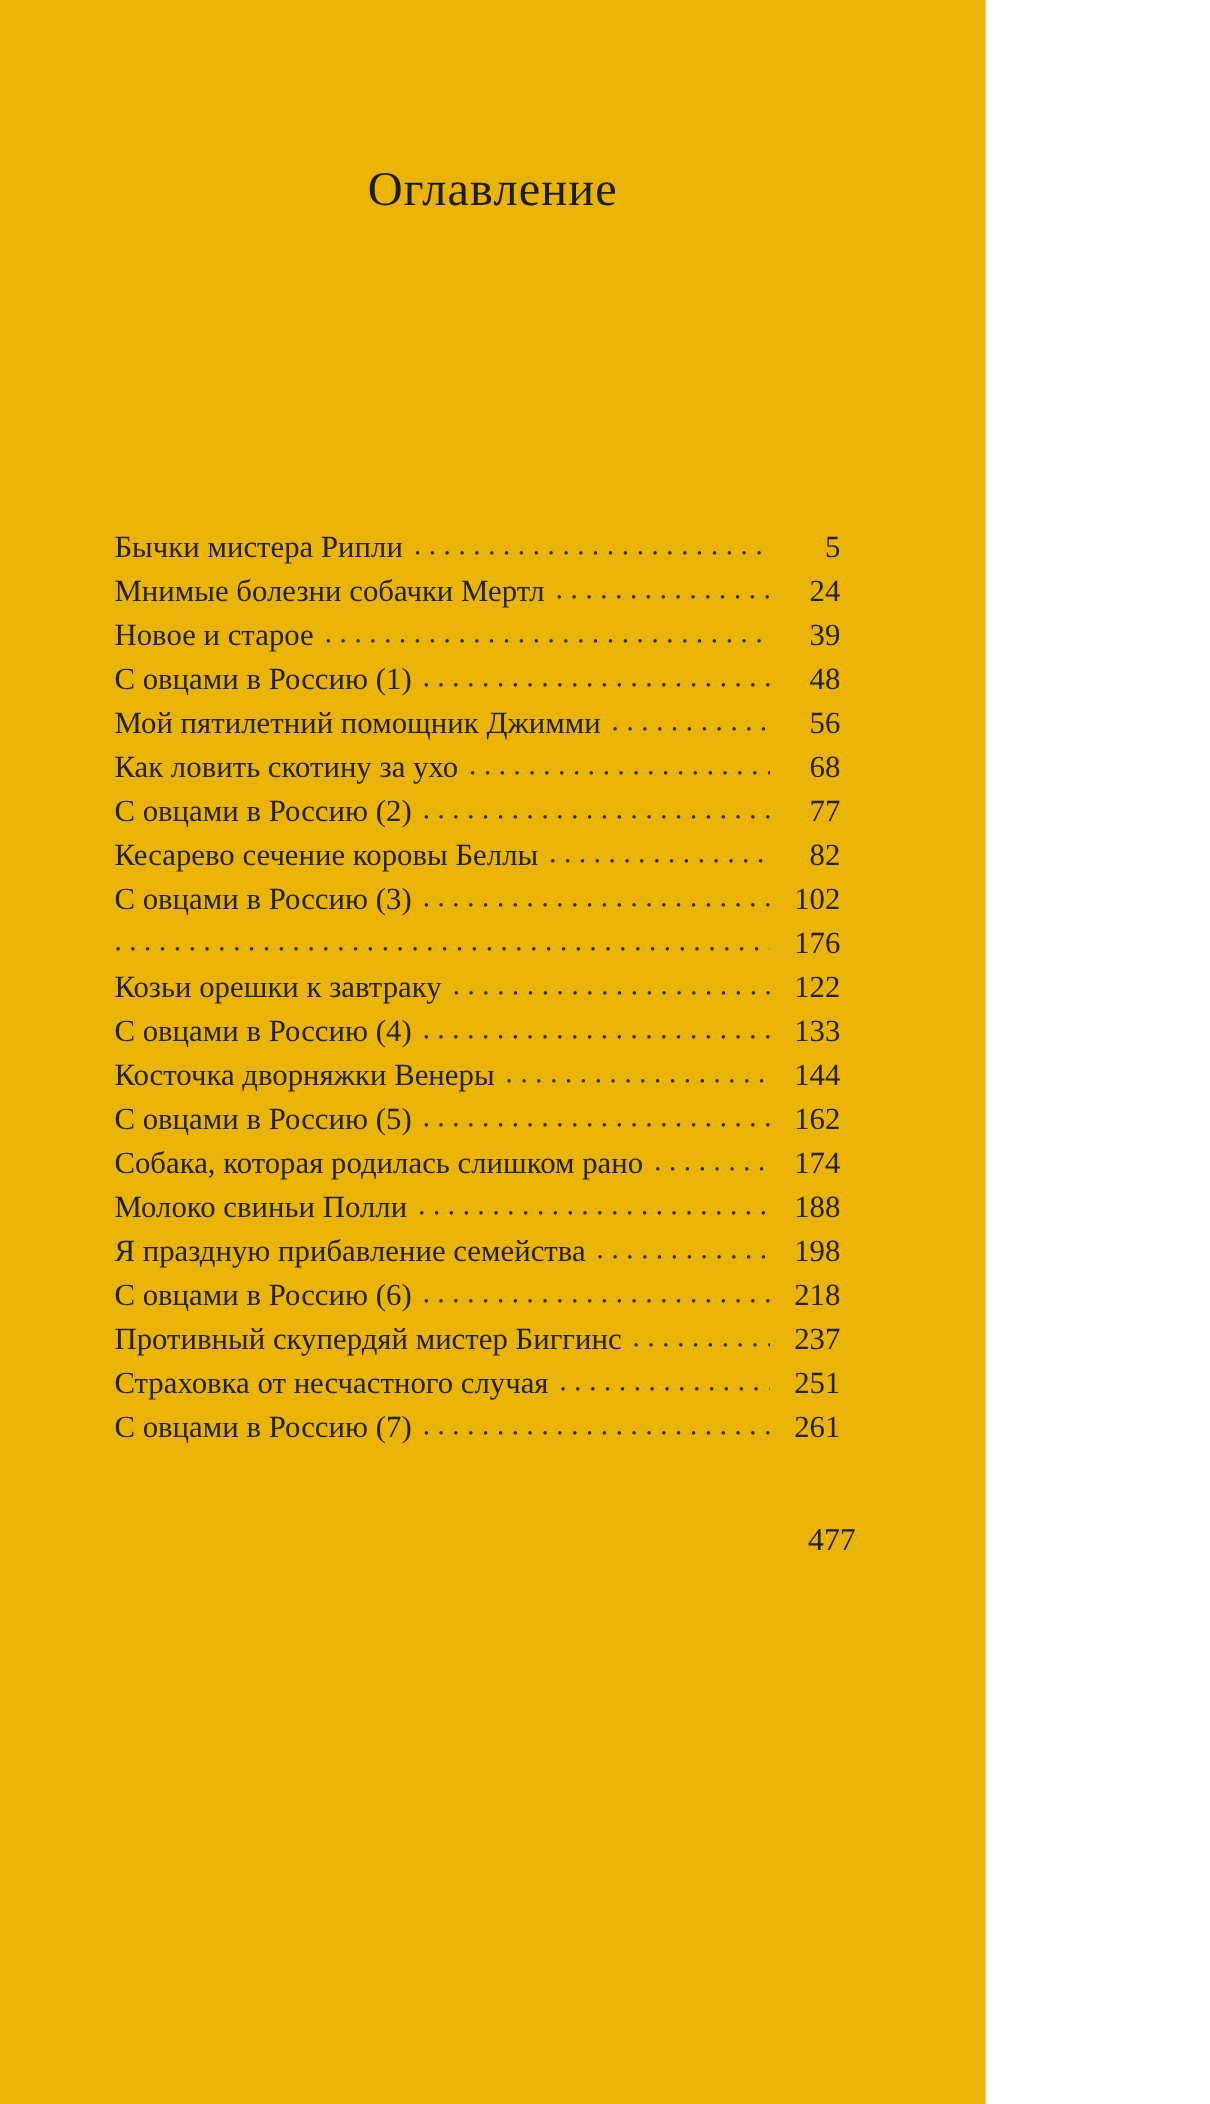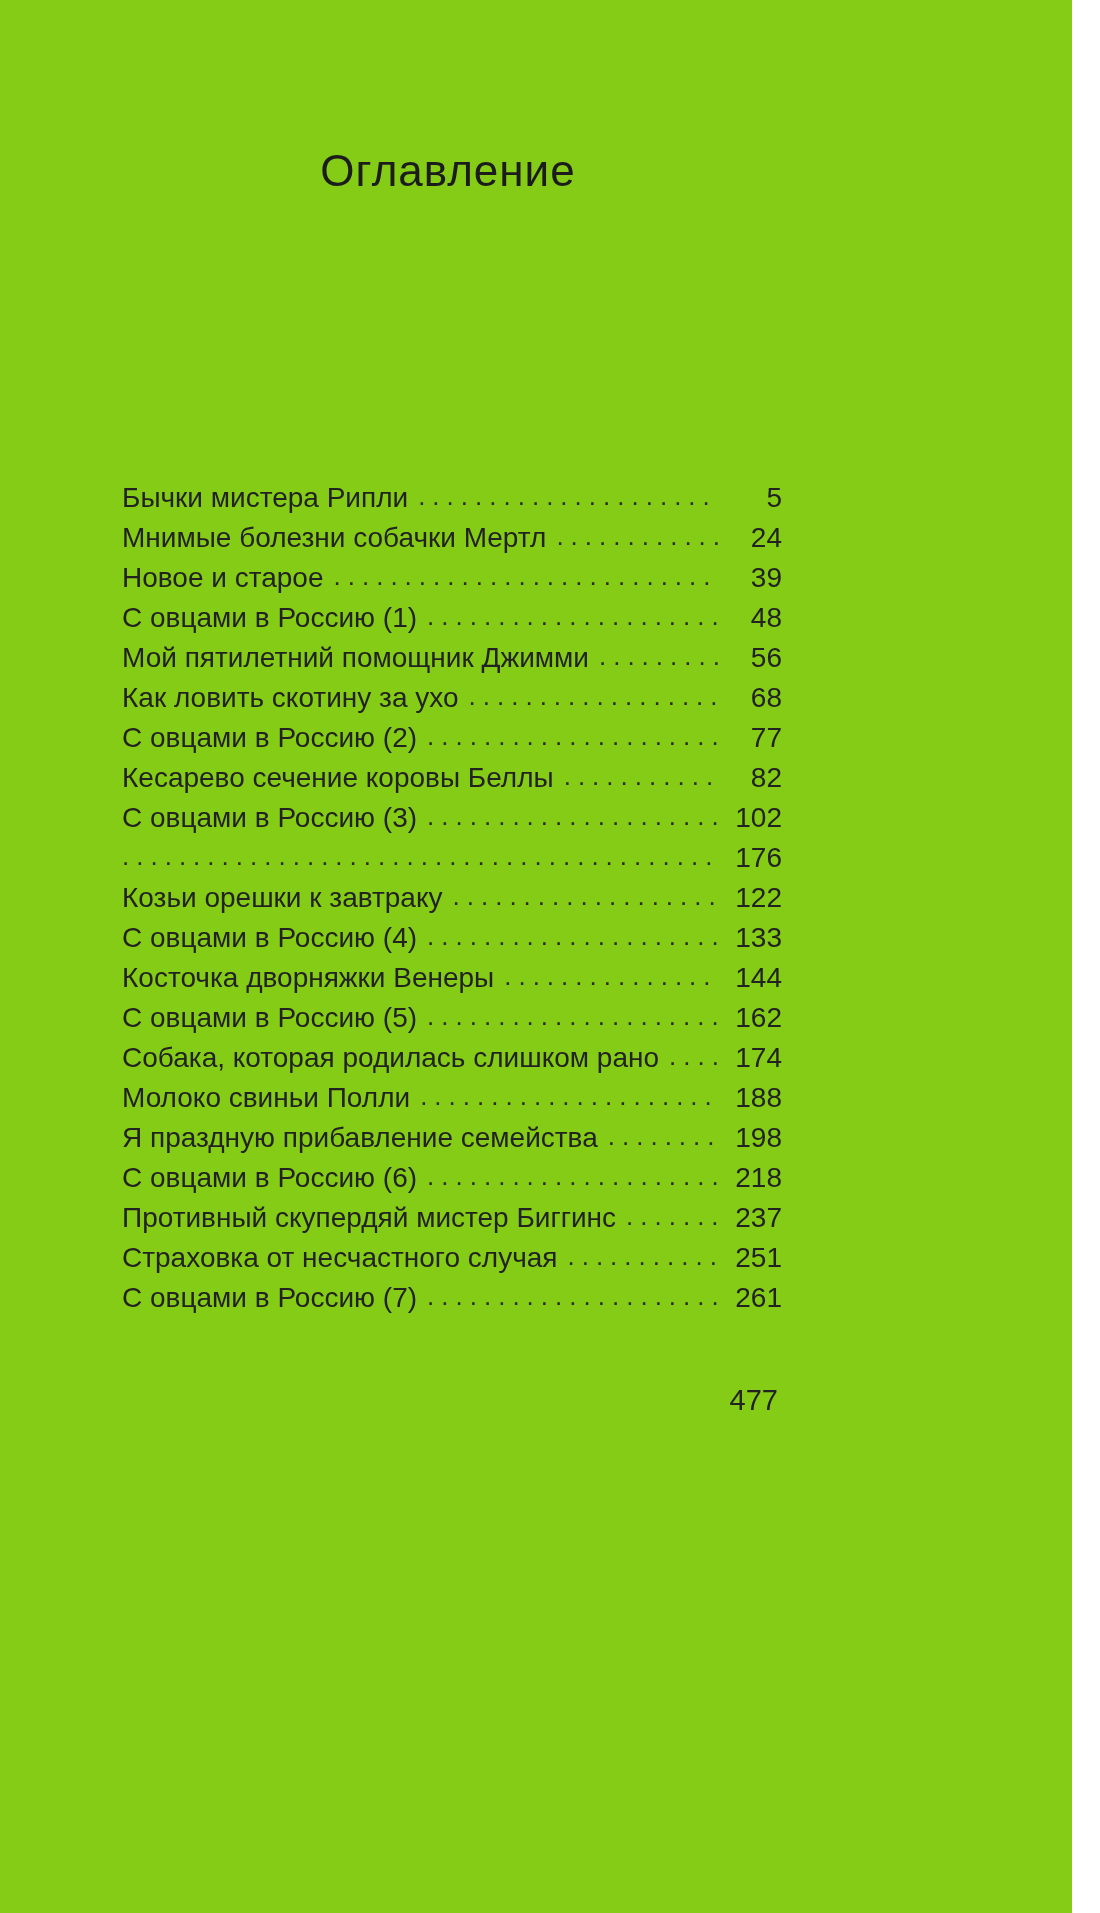--- a/index.html
+++ b/index.html
@@ -2,42 +2,42 @@
 <html><head>
 <meta charset="utf-8">
 <style>
   html, body {
     margin: 0;
     padding: 0;
     background: #ffffff;
   }
   .page {
     position: relative;
-    width: 1072px;
+    width: 896px;
     height: 1913px;
-    background: #84cc16;
-    font-family: Liberation Sans, sans-serif;
+    background: #eab308;
+    font-family: Liberation Serif, serif;
     color: #1f1f1f;
     overflow: hidden;
   }
   .toc-heading {
     position: absolute;
     top: 146px;
     left: 118px;
     width: 660px;
     text-align: center;
     font-size: 44px;
     font-weight: 400;
     letter-spacing: 1px;
     color: #1c1c1c;
   }
   .toc-list {
     position: absolute;
     top: 482px;
-    left: 122px;
+    left: 104px;
     width: 660px;
   }
   .toc-row {
     display: flex;
     align-items: baseline;
     height: 40px;
     font-size: 28px;
     color: #222222;
   }
   .toc-entry-title {

